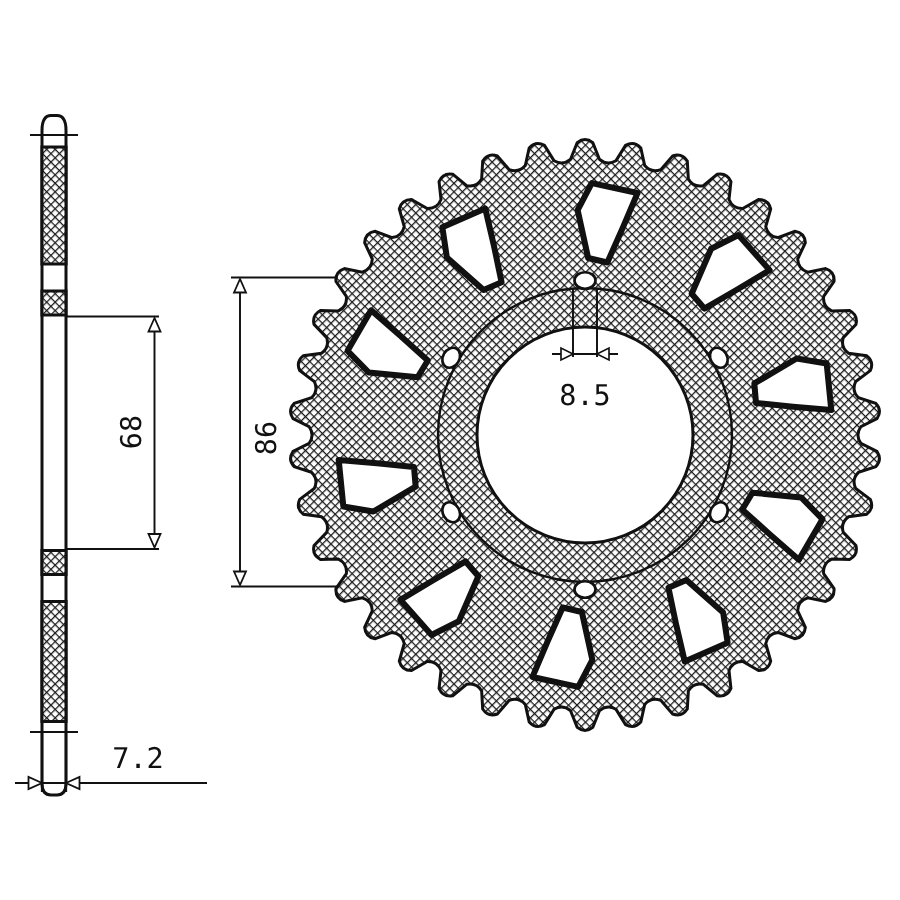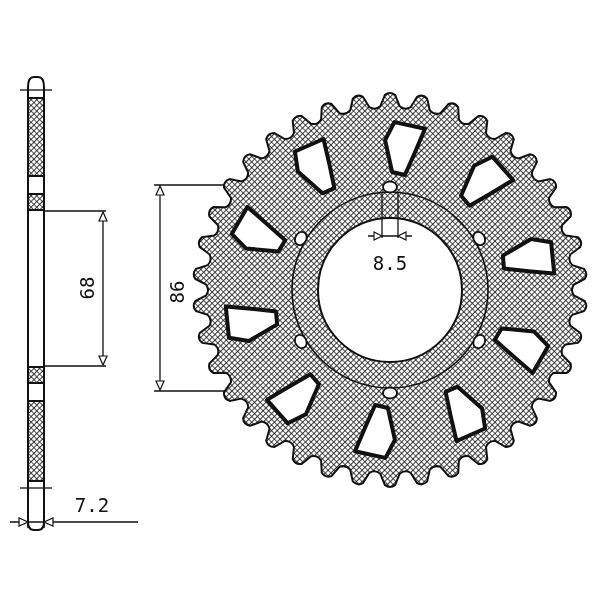--- a/index.html
+++ b/index.html
@@ -1,16 +1,16 @@
 <!DOCTYPE html>
 <html><head>
 <meta charset="utf-8">
 <style>
   html, body { margin: 0; padding: 0; background: #ffffff; }
-  #stage { position: relative; width: 600px; height: 600px; overflow: hidden; background: #ffffff; }
+  #stage { position: relative; width: 600px; height: 600px; overflow: hidden; background: #ffffff; border-radius: 28px; }
   svg { position: absolute; left: 0; top: 0; }
   .dim-text { font-family: "DejaVu Sans Mono", "Liberation Mono", monospace; font-size: 19px; fill: #111111; }
 </style>
 </head>
 <body>
 
 <div id="stage">
 <svg id="drawing" width="600" height="600" viewBox="0 0 600 600" xmlns="http://www.w3.org/2000/svg">
   <defs>
     <pattern id="hatch" width="4" height="4" patternUnits="userSpaceOnUse" patternTransform="rotate(45)">

